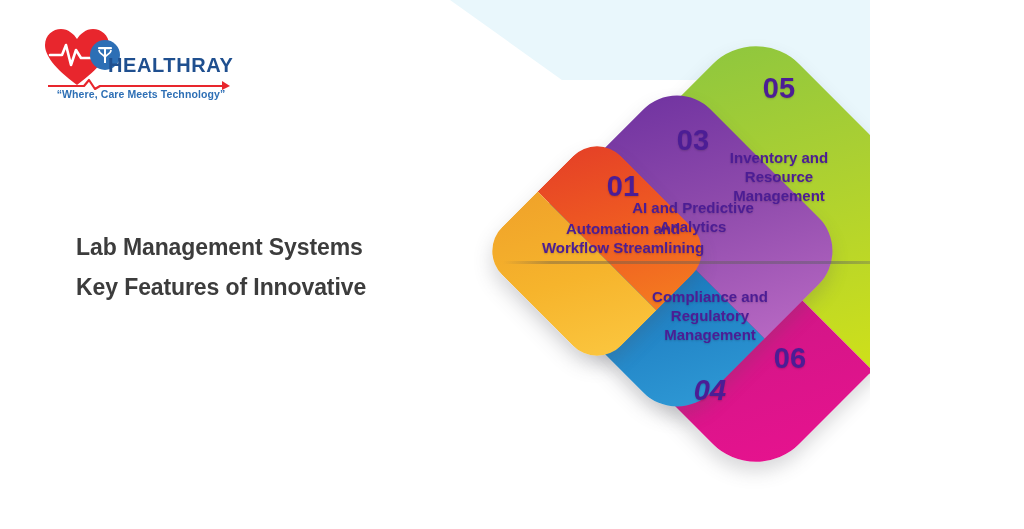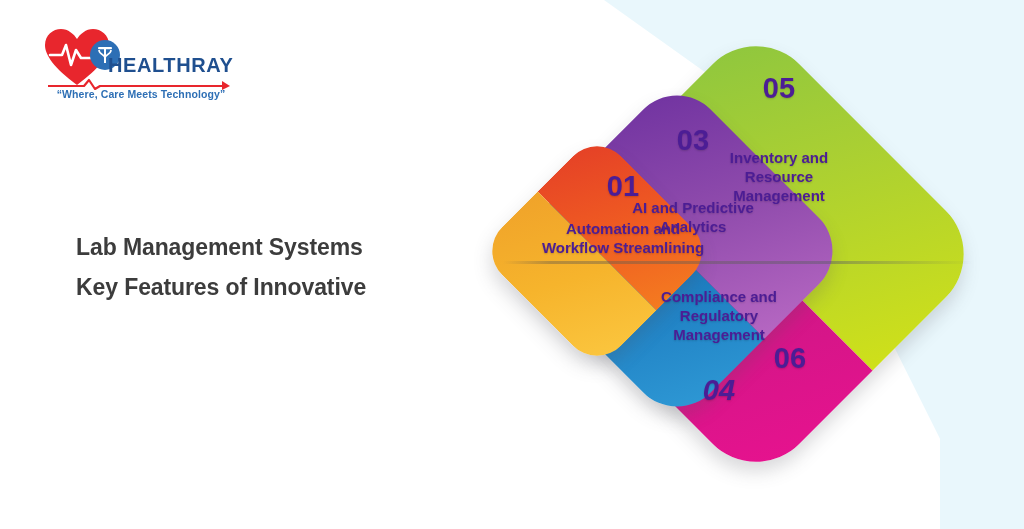--- a/index.html
+++ b/index.html
@@ -3,21 +3,21 @@
 <meta charset="utf-8">
 <style>
   * { box-sizing: border-box; margin: 0; padding: 0; }
   html, body {
     width: 1024px; height: 529px;
     font-family: "Liberation Sans", sans-serif;
     overflow: hidden;
   }
   #canvas {
     position: relative;
-    width: 1024px; height: 529px;
+    width: 870px; height: 529px;
     background: #ffffff;
     overflow: hidden;
   }
   
   .bg-layer { position: absolute; inset: 0; }
   .bg-tri-top {
     position: absolute;
     top: 0; right: 0;
     width: 620px; height: 529px;
     background: #e9f7fc;
@@ -142,21 +142,21 @@
     font-size: 15px; font-weight: 700; line-height: 1.25;
     text-shadow: 0 1px 2px rgba(0,0,0,.18);
   }
 
   .ov-01 { left: 46px;  top: 166px; width: 180px; }
   .ov-01 .num { margin-bottom: 19px; }
   .ov-02 { left: 43px;  top: 262px; width: 188px; }
   .ov-02 .num { margin-top: 18px; }
   .ov-03 { left: 140px; top: 120px; width: 132px; }
   .ov-03 .num { margin-bottom: 44px; }
-  .ov-04 { left: 164px; top: 282px; width: 136px; }
+  .ov-04 { left: 155px; top: 282px; width: 136px; }
   .ov-04 .num { margin-top: 32px; font-style: italic; }
   .ov-05 { left: 227px; top: 68px;  width: 130px; }
   .ov-05 .num { margin-bottom: 46px; }
   .ov-06 { left: 234px; top: 338px; width: 138px; }
   .ov-06 .num { }
 
   .divider {
     position: absolute;
     left: 16px; top: 255px;
     width: 470px; height: 3px;

